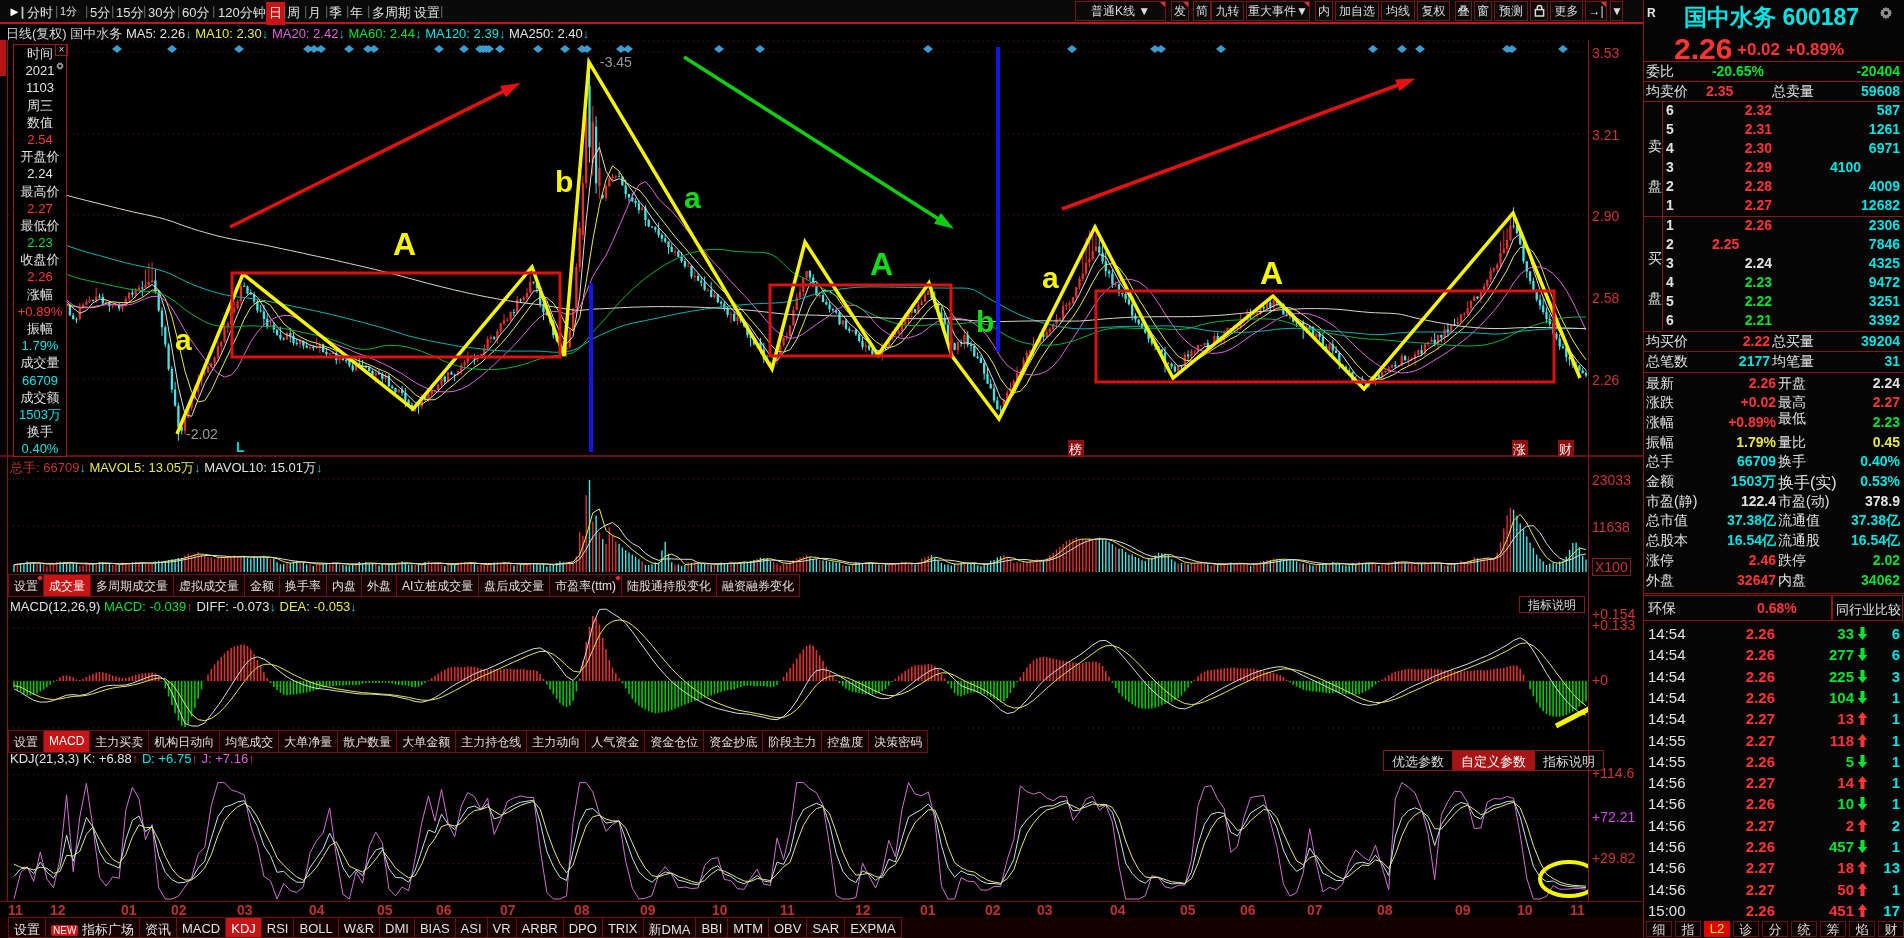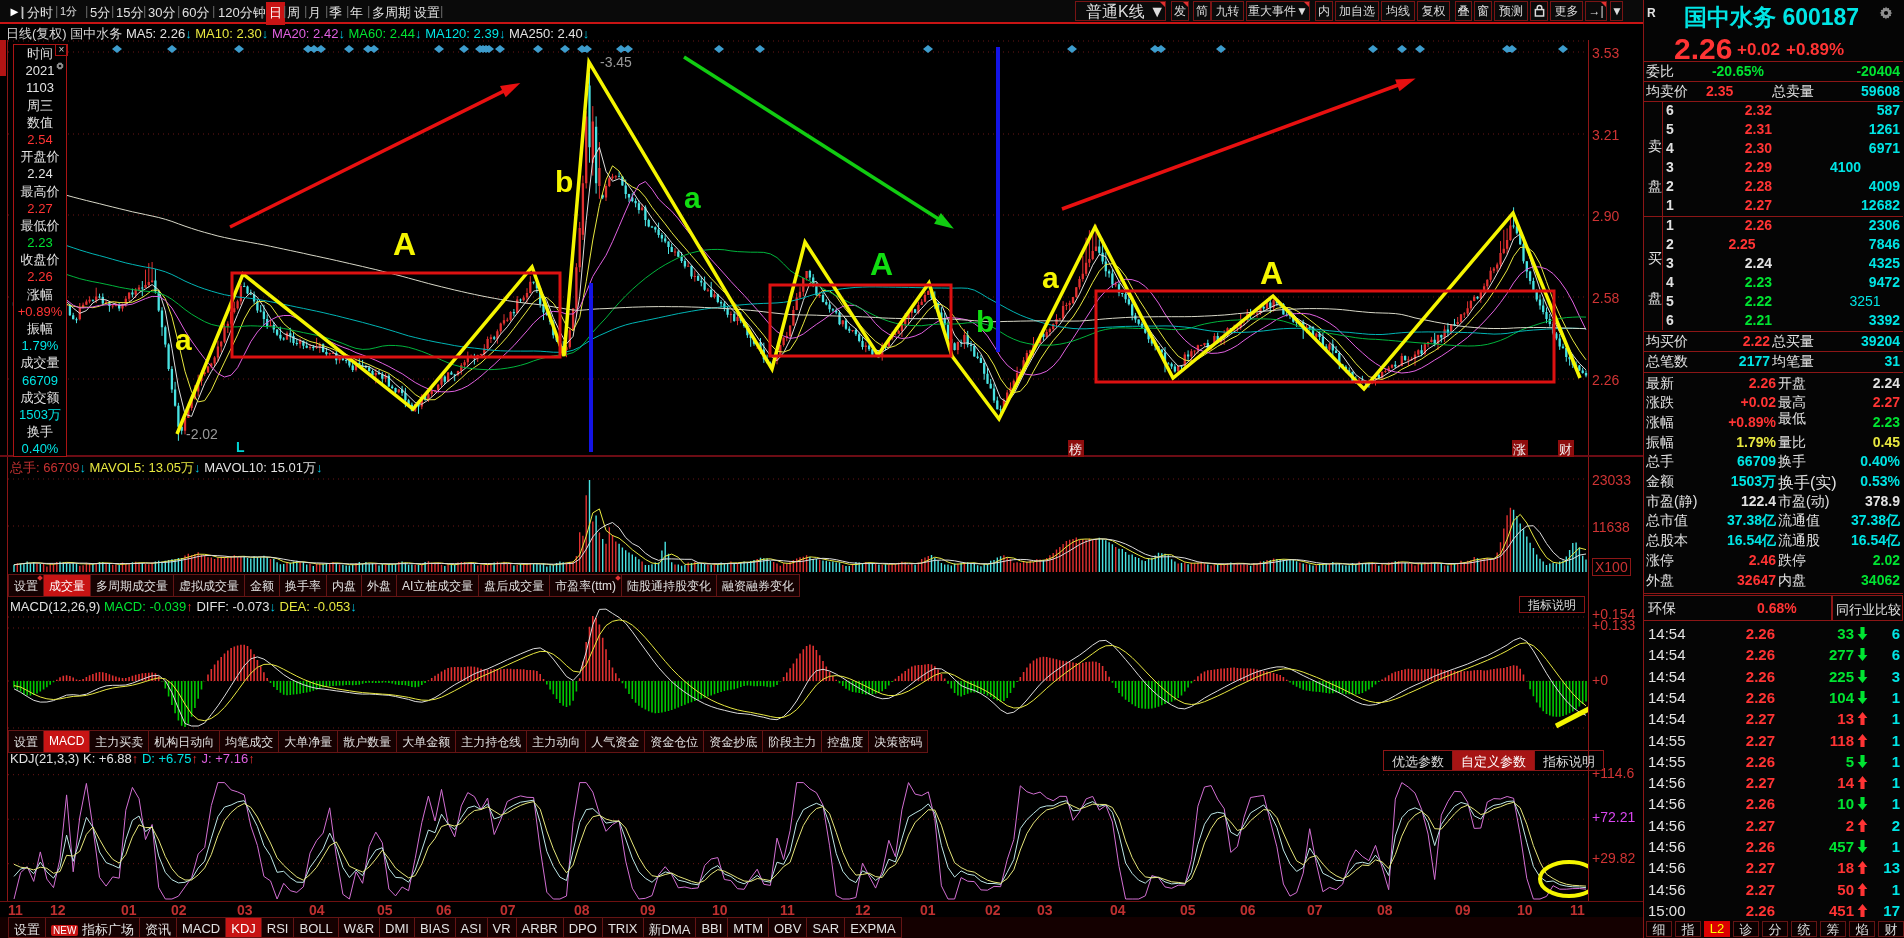--- a/index.html
+++ b/index.html
@@ -38,21 +38,21 @@
 <span class="ab" style="left:212px;top:3px;color:#666;font-size:13px">|</span>
 <span class="ab" style="left:261px;top:3px;color:#666;font-size:13px">|</span>
 <span class="ab" style="left:283px;top:3px;color:#666;font-size:13px">|</span>
 <span class="ab" style="left:304px;top:3px;color:#666;font-size:13px">|</span>
 <span class="ab" style="left:325px;top:3px;color:#666;font-size:13px">|</span>
 <span class="ab" style="left:346px;top:3px;color:#666;font-size:13px">|</span>
 <span class="ab" style="left:367px;top:3px;color:#666;font-size:13px">|</span>
 <span class="ab" style="left:408px;top:3px;color:#666;font-size:13px">|</span>
 <span class="ab" style="left:440px;top:3px;color:#666;font-size:13px">|</span>
 <div class="ab" style="left:0;top:0;height:24px">
-    <span class="ab" style="left:1075px;top:1px;width:91px;height:20px;border:1px solid #781414;color:#ddd;font-size:16px;text-align:right;line-height:19px;overflow:hidden;white-space:nowrap">普通K线 ▼<i style="position:absolute;right:0;top:0;width:0;height:0;border-left:5px solid transparent;border-top:5px solid #e03030"></i></span>
+    <span class="ab" style="left:1075px;top:1px;width:91px;height:20px;border:1px solid #781414;color:#ddd;font-size:12px;text-align:center;line-height:19px;overflow:hidden;white-space:nowrap">普通K线 ▼<i style="position:absolute;right:0;top:0;width:0;height:0;border-left:5px solid transparent;border-top:5px solid #e03030"></i></span>
     <span class="ab" style="left:1171px;top:1px;width:18px;height:20px;border:1px solid #781414;color:#ddd;font-size:12px;text-align:center;line-height:19px;overflow:hidden;white-space:nowrap">发<i style="position:absolute;right:0;top:0;width:0;height:0;border-left:5px solid transparent;border-top:5px solid #e03030"></i></span>
     <span class="ab" style="left:1193px;top:1px;width:18px;height:20px;border:1px solid #781414;color:#ddd;font-size:12px;text-align:center;line-height:19px;overflow:hidden;white-space:nowrap">简</span>
     <span class="ab" style="left:1211px;top:1px;width:33px;height:20px;border:1px solid #781414;color:#ddd;font-size:12px;text-align:center;line-height:19px;overflow:hidden;white-space:nowrap">九转</span>
     <span class="ab" style="left:1246px;top:1px;width:64px;height:20px;border:1px solid #781414;color:#ddd;font-size:12px;text-align:center;line-height:19px;overflow:hidden;white-space:nowrap">重大事件▼<i style="position:absolute;right:0;top:0;width:0;height:0;border-left:5px solid transparent;border-top:5px solid #e03030"></i></span>
     <span class="ab" style="left:1315px;top:1px;width:18px;height:20px;border:1px solid #781414;color:#ddd;font-size:12px;text-align:center;line-height:19px;overflow:hidden;white-space:nowrap">内</span>
     <span class="ab" style="left:1335px;top:1px;width:44px;height:20px;border:1px solid #781414;color:#ddd;font-size:12px;text-align:center;line-height:19px;overflow:hidden;white-space:nowrap">加自选</span>
     <span class="ab" style="left:1381px;top:1px;width:34px;height:20px;border:1px solid #781414;color:#ddd;font-size:12px;text-align:center;line-height:19px;overflow:hidden;white-space:nowrap">均线</span>
     <span class="ab" style="left:1417px;top:1px;width:33px;height:20px;border:1px solid #781414;color:#ddd;font-size:12px;text-align:center;line-height:19px;overflow:hidden;white-space:nowrap">复权</span>
     <span class="ab" style="left:1455px;top:1px;width:17px;height:20px;border:1px solid #781414;color:#ddd;font-size:12px;text-align:center;line-height:19px;overflow:hidden;white-space:nowrap">叠</span>
     <span class="ab" style="left:1474px;top:1px;width:18px;height:20px;border:1px solid #781414;color:#ddd;font-size:12px;text-align:center;line-height:19px;overflow:hidden;white-space:nowrap">窗</span>
@@ -321,31 +321,31 @@
 <div class="ab rd" style="left:1712px;top:178px;width:60px;font-size:14px;font-weight:bold;text-align:right">2.28</div>
 <div class="ab cy" style="left:1830px;top:178px;width:70px;font-size:14px;font-weight:bold;text-align:right">4009</div>
 <div class="ab w" style="left:1666px;top:197px;font-size:14px;font-weight:bold">1</div>
 <div class="ab rd" style="left:1712px;top:197px;width:60px;font-size:14px;font-weight:bold;text-align:right">2.27</div>
 <div class="ab cy" style="left:1830px;top:197px;width:70px;font-size:14px;font-weight:bold;text-align:right">12682</div>
 <div class="rp-line" style="top:216px"></div>
 <div class="ab w" style="left:1666px;top:217px;font-size:14px;font-weight:bold">1</div>
 <div class="ab rd" style="left:1712px;top:217px;width:60px;font-size:14px;font-weight:bold;text-align:right">2.26</div>
 <div class="ab cy" style="left:1830px;top:217px;width:70px;font-size:14px;font-weight:bold;text-align:right">2306</div>
 <div class="ab w" style="left:1666px;top:236px;font-size:14px;font-weight:bold">2</div>
-<div class="ab rd" style="left:1712px;top:236px;width:60px;font-size:14px;font-weight:bold;text-align:center">2.25</div>
+<div class="ab rd" style="left:1712px;top:236px;width:60px;font-size:14px;font-weight:bold;text-align:left">2.25</div>
 <div class="ab cy" style="left:1830px;top:236px;width:70px;font-size:14px;font-weight:bold;text-align:right">7846</div>
 <div class="ab w" style="left:1666px;top:255px;font-size:14px;font-weight:bold">3</div>
 <div class="ab w" style="left:1712px;top:255px;width:60px;font-size:14px;font-weight:bold;text-align:right">2.24</div>
 <div class="ab cy" style="left:1830px;top:255px;width:70px;font-size:14px;font-weight:bold;text-align:right">4325</div>
 <div class="ab w" style="left:1666px;top:274px;font-size:14px;font-weight:bold">4</div>
 <div class="ab gn" style="left:1712px;top:274px;width:60px;font-size:14px;font-weight:bold;text-align:right">2.23</div>
 <div class="ab cy" style="left:1830px;top:274px;width:70px;font-size:14px;font-weight:bold;text-align:right">9472</div>
 <div class="ab w" style="left:1666px;top:293px;font-size:14px;font-weight:bold">5</div>
 <div class="ab gn" style="left:1712px;top:293px;width:60px;font-size:14px;font-weight:bold;text-align:right">2.22</div>
-<div class="ab cy" style="left:1830px;top:293px;width:70px;font-size:14px;font-weight:normal;text-align:center">3251</div>
+<div class="ab cy" style="left:1830px;top:293px;width:70px;font-size:14px;font-weight:bold;text-align:right">3251</div>
 <div class="ab w" style="left:1666px;top:312px;font-size:14px;font-weight:bold">6</div>
 <div class="ab gn" style="left:1712px;top:312px;width:60px;font-size:14px;font-weight:bold;text-align:right">2.21</div>
 <div class="ab cy" style="left:1830px;top:312px;width:70px;font-size:14px;font-weight:bold;text-align:right">3392</div>
 <div class="ab w" style="left:1648px;top:126px;font-size:14px;line-height:40px">卖<br>盘</div>
 <div class="ab w" style="left:1648px;top:238px;font-size:14px;line-height:40px">买<br>盘</div>
 <div class="rp-line" style="top:331px"></div>
 <div class="ab w" style="left:1646px;top:333px;font-size:14px">均买价</div>
 <div class="ab rd" style="left:1706px;top:333px;width:64px;font-size:14px;font-weight:bold;text-align:right">2.22</div>
 <div class="ab w" style="left:1772px;top:333px;font-size:14px">总买量</div>
 <div class="ab cy" style="left:1836px;top:333px;width:64px;font-size:14px;font-weight:bold;text-align:right">39204</div>

